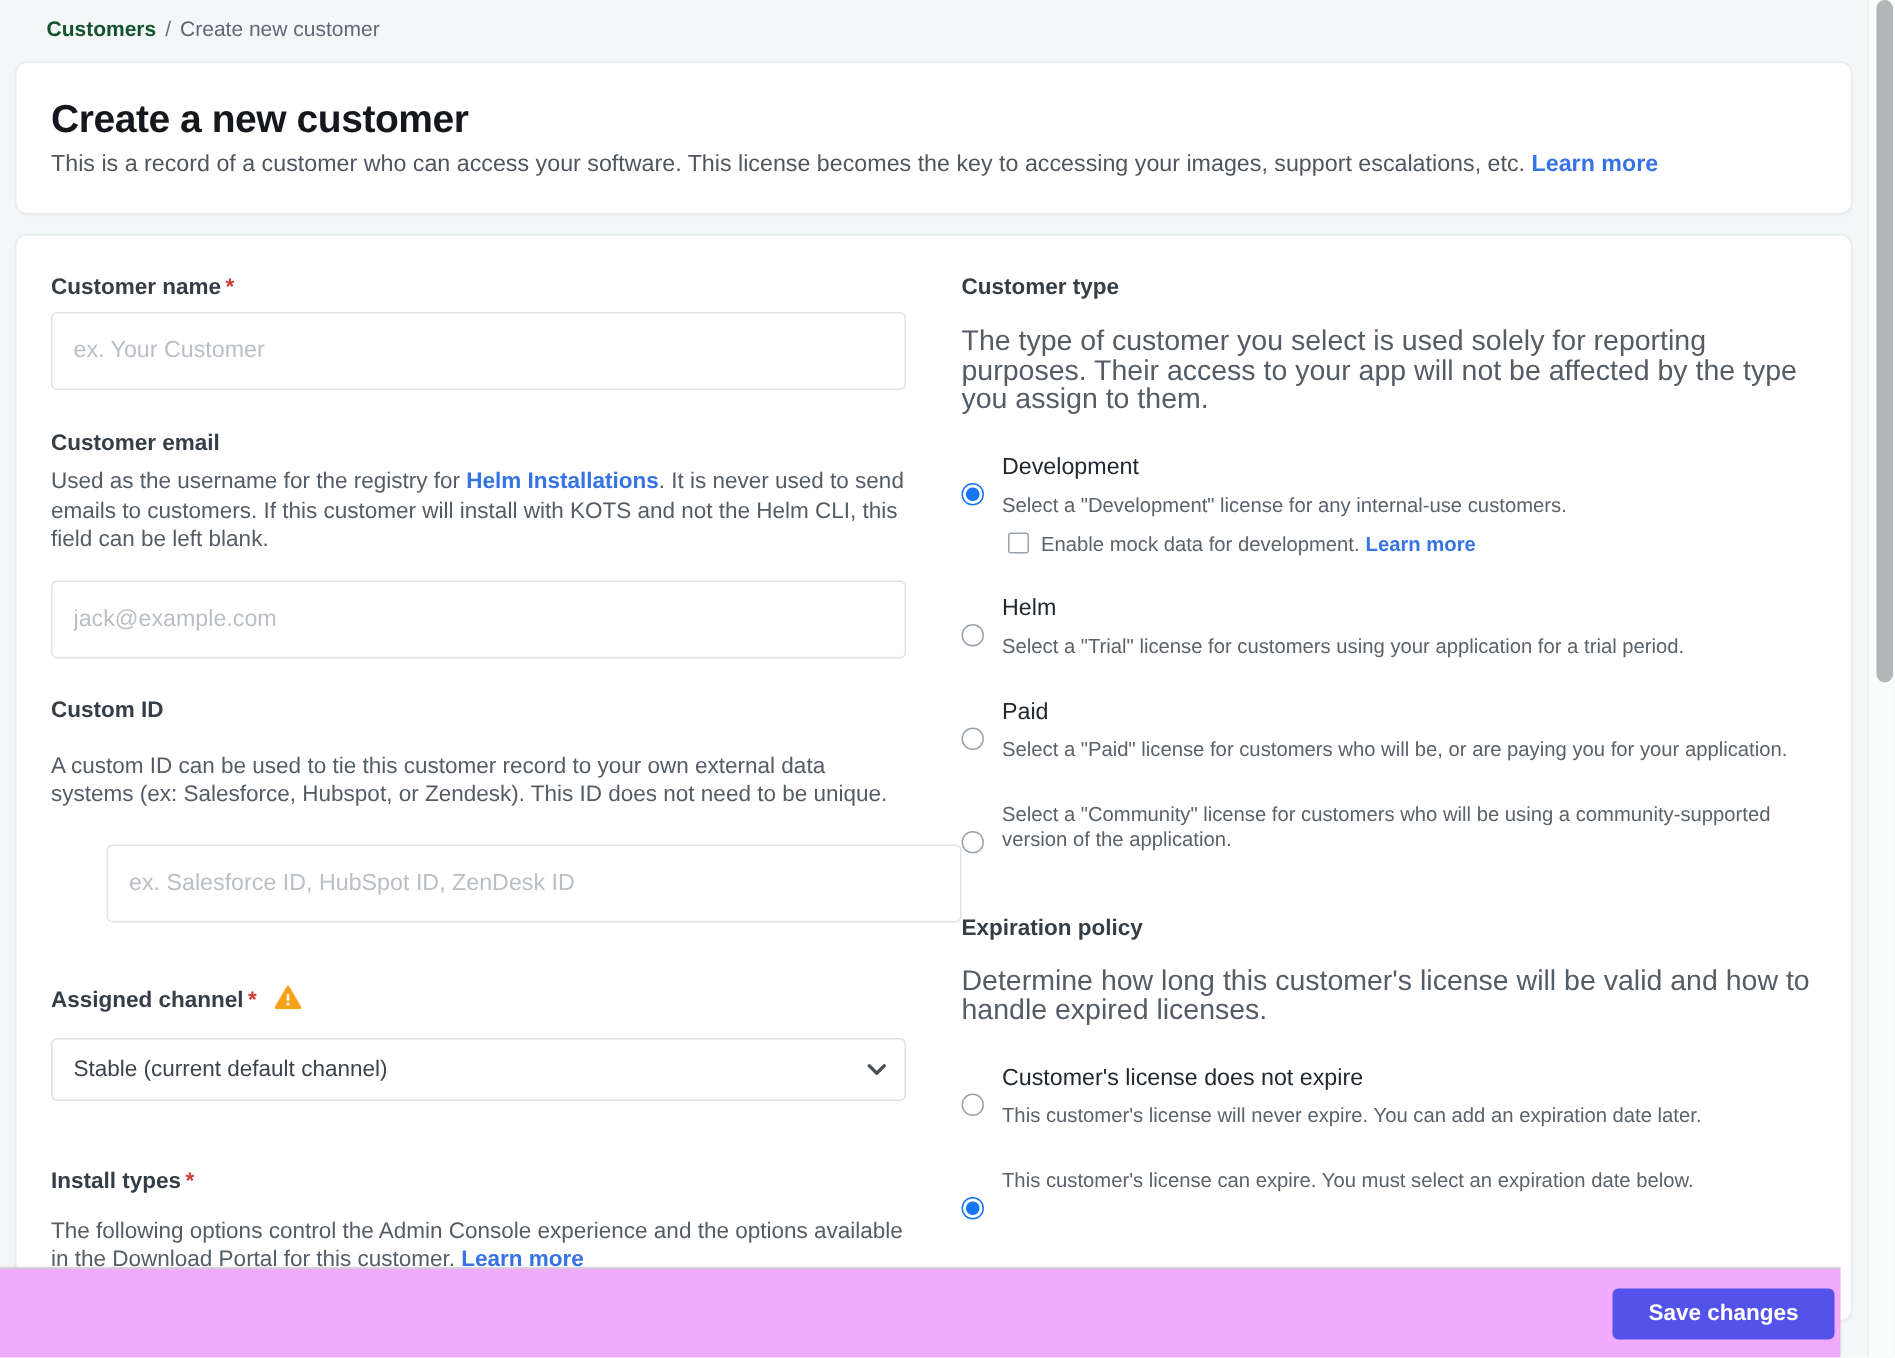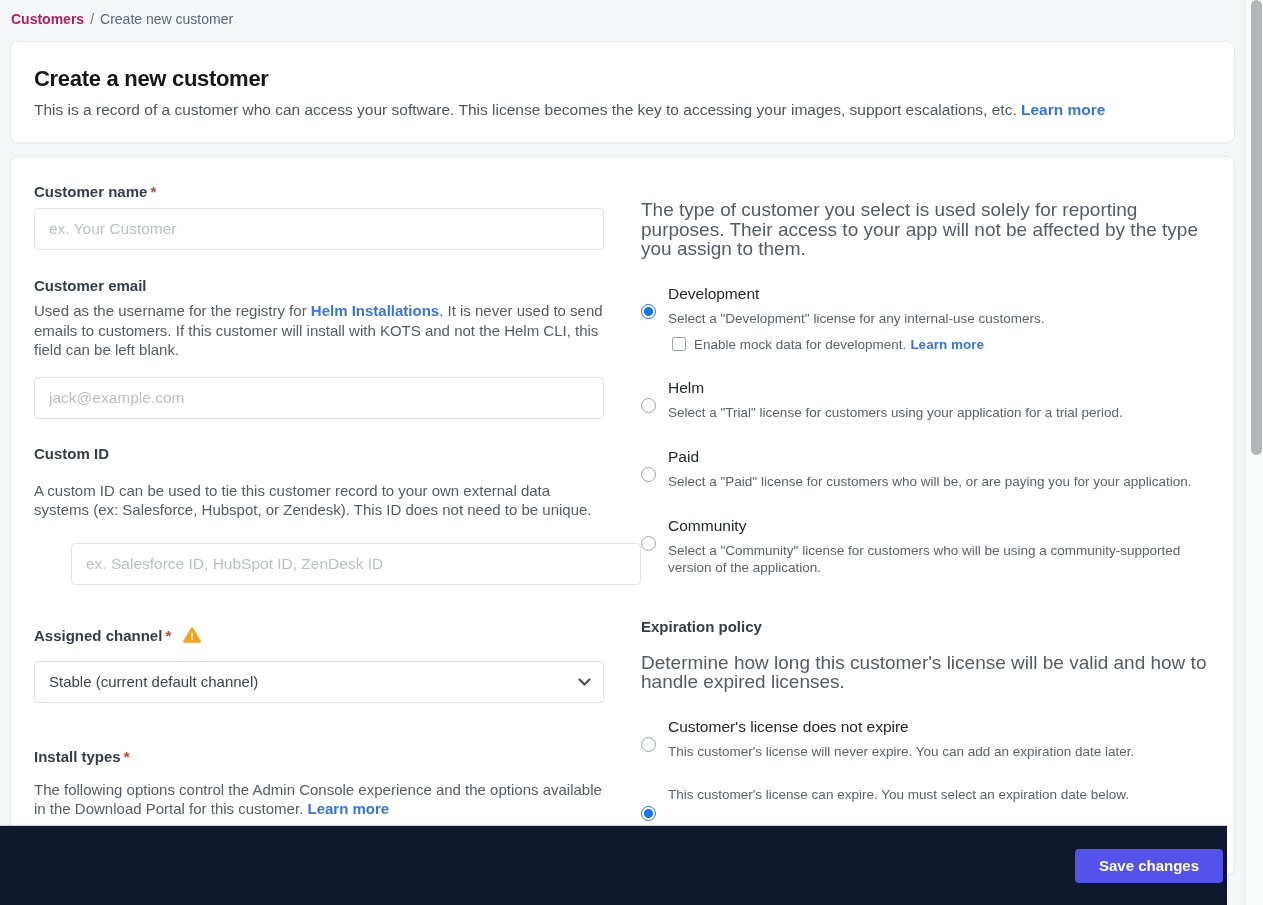--- a/index.html
+++ b/index.html
@@ -7,51 +7,51 @@
   body {
     font-family: "Liberation Sans", "DejaVu Sans", sans-serif;
     background: #f4f7f8;
     color: #535b64;
     position: relative;
   }
   .page { position: absolute; top: 0; left: 0; right: 18px; bottom: 0; }
 
   
   .breadcrumb { padding: 11px 0 0 11px; font-size: 14px; color: #5f6873; }
-  .breadcrumb a { color: #be185d; font-weight: 700; text-decoration: none; cursor: pointer; }
+  .breadcrumb a { color: #14532d; font-weight: 700; text-decoration: none; cursor: pointer; margin-left: 20px; }
   .breadcrumb .sep { margin: 0 6px; color: #6a7280; }
 
   
   .card {
     background: #ffffff;
     border: 1px solid #e8ebee;
     border-radius: 8px;
     box-shadow: 0 1px 2px rgba(20,30,40,0.03);
   }
   .header-card { margin: 14px 10px 0 10px; padding: 22px 23px 22px 23px; }
   .header-card h1 {
-    font-size: 22px; line-height: 30px; font-weight: 700;
+    font-size: 26px; line-height: 30px; font-weight: 700;
     color: #14171c; letter-spacing: -0.3px;
   }
   .header-card .desc { margin-top: 6px; font-size: 15.5px; line-height: 20px; color: #4f565e; }
   a.inline-link { color: #3673e5; font-weight: 700; text-decoration: none; cursor: pointer; }
 
   .main-card { margin: 13px 10px 0 10px; padding: 26px 23px 30px 23px; min-height: 720px; display: flex; }
   .col-left { width: 570px; flex: 0 0 570px; }
   .col-right { flex: 1; margin-left: 37px; }
 
   
   .field-label {
     font-size: 15px; line-height: 18px; font-weight: 700; color: #353d47;
   }
   .req { color: #cc4036; font-weight: 700; margin-left: 3px; }
   .para { font-size: 15px; line-height: 19.5px; color: #545c65; }
 
   .text-input {
-    width: 100%; height: 42px;
+    width: 100%; height: 52px;
     border: 1px solid #dfe2e6; border-radius: 4px;
     padding: 0 14px; font-size: 15.5px; color: #3c434b;
     font-family: "Liberation Sans", "DejaVu Sans", sans-serif;
     outline: none; background: #fff;
   }
   .text-input::placeholder { color: #b9bfc4; opacity: 1; }
 
   .select-wrap { position: relative; }
   select.channel-select {
     width: 100%; height: 42px;
@@ -105,22 +105,22 @@
     width: 14px; height: 14px; border: 1px solid #9aa2aa; border-radius: 2px;
     background: #fff; cursor: pointer; margin: 0; flex: 0 0 auto;
   }
   .check-label { margin-left: 8px; font-size: 13.5px; color: #5a626a; }
   .check-label a { margin-left: 4px; }
 
   .exp-section { margin-top: 42px; }
 
   
   .footer-bar {
-    position: absolute; left: 0; right: 18px; bottom: 0; height: 80px;
-    background: #0f172a; border-top: 1px solid #cdd0d3;
+    position: absolute; left: 0; right: 18px; bottom: 0; height: 60px;
+    background: #f0abfc; border-top: 1px solid #cdd0d3;
     box-shadow: 0 -1px 3px rgba(0,0,0,0.04);
     display: flex; align-items: center; justify-content: flex-end;
     padding-right: 4px;
   }
   .save-btn {
     height: 34px; padding: 0 24px;
     background: #5352ea; color: #ffffff;
     border: none; border-radius: 4px;
     font-size: 15px; font-weight: 700;
     font-family: "Liberation Sans", "DejaVu Sans", sans-serif;
@@ -198,20 +198,21 @@
         <span>Install types</span><span class="req">*</span>
       </div>
       <div class="para">
         <span>The following options control the Admin Console experience and the options available in the Download Portal for this customer. </span><a class="inline-link">Learn more</a>
       </div>
 
     </div>
 
     <div class="col-right">
 
+      <div class="section-heading">Customer type</div>
       <div class="section-para">The type of customer you select is used solely for reporting purposes. Their access to your app will not be affected by the type you assign to them.</div>
 
       <div class="options-group">
 
         <div class="opt">
           <input type="radio" name="customer-type" class="radio" checked="" style="">
           <div class="opt-title">Development</div>
           <div class="opt-desc">Select a "Development" license for any internal-use customers.</div>
           <div class="check-row">
             <input type="checkbox" class="checkbox" style="">
@@ -226,21 +227,20 @@
         </div>
 
         <div class="opt">
           <input type="radio" name="customer-type" class="radio" style="">
           <div class="opt-title">Paid</div>
           <div class="opt-desc">Select a "Paid" license for customers who will be, or are paying you for your application.</div>
         </div>
 
         <div class="opt">
           <input type="radio" name="customer-type" class="radio" style="">
-          <div class="opt-title">Community</div>
           <div class="opt-desc">Select a "Community" license for customers who will be using a community-supported version of the application.</div>
         </div>
 
       </div>
 
       <div class="exp-section">
         <div class="section-heading">Expiration policy</div>
         <div class="section-para">Determine how long this customer's license will be valid and how to handle expired licenses.</div>
 
         <div class="options-group">

